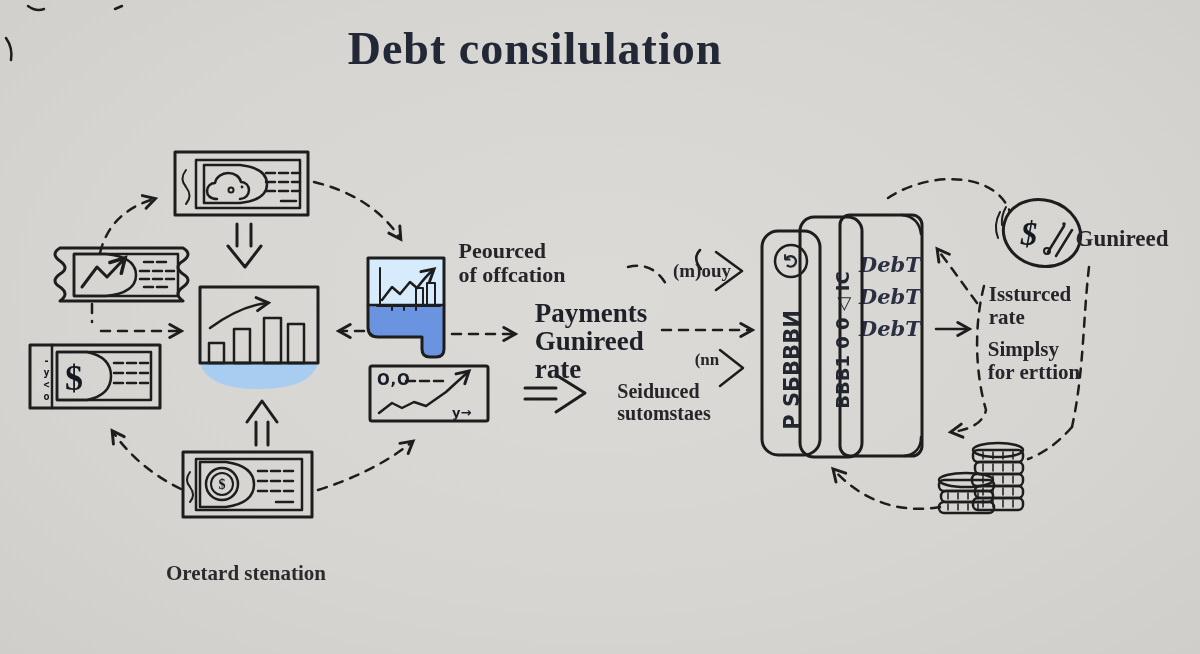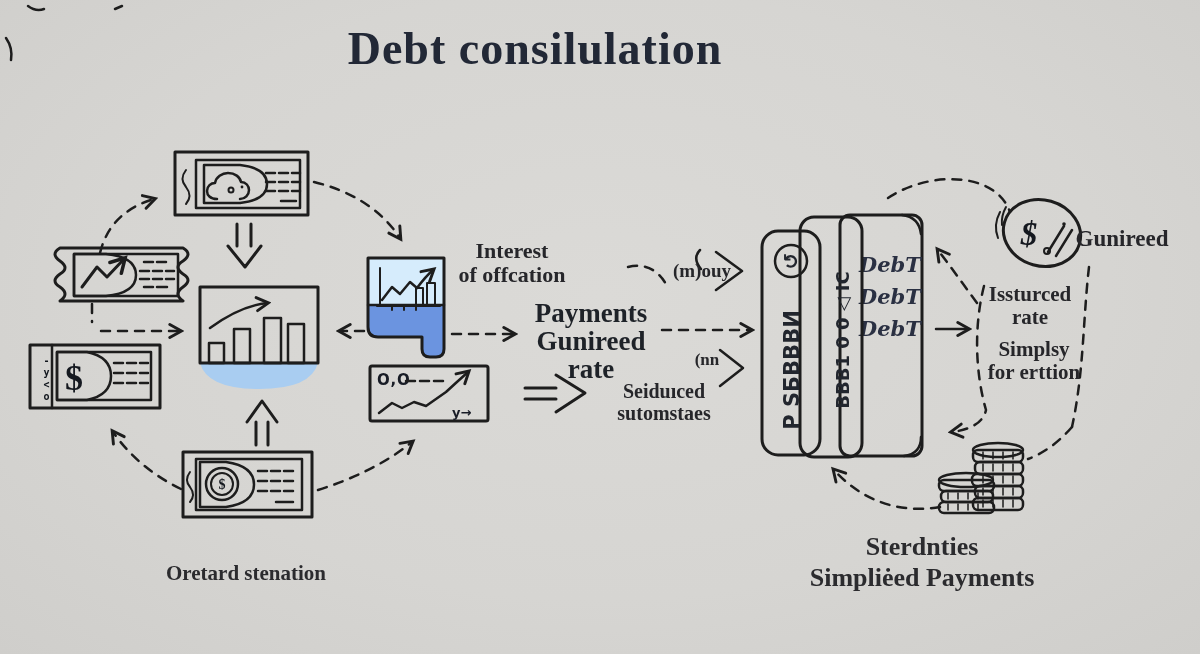--- a/index.html
+++ b/index.html
@@ -9,21 +9,21 @@
     font-family:"Liberation Serif",serif;
   }
   .canvas svg{position:absolute;left:0;top:0;}
   .ink{stroke:#1d1d1d;fill:none;stroke-linecap:round;stroke-linejoin:round;}
   .w2{stroke-width:2;} .w25{stroke-width:2.5;} .w3{stroke-width:3;}
   .dash{stroke-dasharray:9 8;}
   .serif-g{font-family:"Liberation Serif",serif;font-weight:700;fill:#14181f;}
   .sans-g{font-family:"DejaVu Sans",sans-serif;font-weight:700;fill:#181c26;}
   .debt{font-family:"DejaVu Serif",serif;font-style:italic;font-weight:600;font-size:21px;fill:#2a3042;}
   .vtext{font-family:"DejaVu Sans",sans-serif;font-weight:700;fill:#22262e;}
-  .lbl{position:absolute;transform:translateX(-50%);text-align:center;color:#26262a;
+  .lbl{position:absolute;transform:translateX(-50%);color:#26262a;
        font-weight:700;line-height:1.1;white-space:nowrap;}
   #title{left:535px;top:24px;font-size:46px;letter-spacing:1px;color:#222836;}
   .peourced{left:512px;top:239px;font-size:22px;}
   .reduced{left:591px;top:300px;font-size:27px;line-height:1.03;color:#1e2228;}
   .readensiom{left:674px;top:205px;font-size:20px;}
   .mouy{left:702px;top:261px;font-size:19px;}
   .seiduced{left:664px;top:380px;font-size:20px;}
   .nn{left:707px;top:351px;font-size:17px;}
   .gunireed{left:1122px;top:226px;font-size:23px;}
   .issturced{left:1030px;top:283px;font-size:21px;}
@@ -182,21 +182,21 @@
     <rect x="941" y="491" width="52" height="11" rx="5" fill="#f1ae27" class="ink w25"></rect>
     <rect x="939" y="480" width="55" height="11" rx="5" fill="#f1ae27" class="ink w25"></rect>
     <ellipse cx="966" cy="480" rx="27" ry="7" fill="#f6c64f" class="ink w25"></ellipse>
     <path d="M948,493 v6 M958,493 v6 M968,493 v6 M978,493 v6 M948,504 v6 M958,504 v6 M968,504 v6 M978,504 v6" class="ink" stroke-width="1.5"></path>
   </g>
 </svg>
 
 <div id="title" class="lbl">Debt consilulation</div>
 
 <div class="lbl peourced">
-  <div>Interest</div>
+  <div>Peourced</div>
   <div>of offcation</div>
 </div>
 
 <div class="lbl reduced">
   <div>Payments</div>
   <div>Gunireed</div>
   <div>rate</div>
 </div>
 
 
@@ -215,20 +215,16 @@
   <div>rate</div>
 </div>
 
 <div class="lbl simply">
   <div>Simplsy</div>
   <div>for erttion</div>
 </div>
 
 <div class="lbl capleft">Oretard stenation</div>
 
-<div class="lbl capright">
-  <div>Sterdnties</div>
-  <div>Simpliėed Payments</div>
-</div>
 
 <div class="strip">-y&lt;o</div>
 
 </div>
 
 </body></html>

